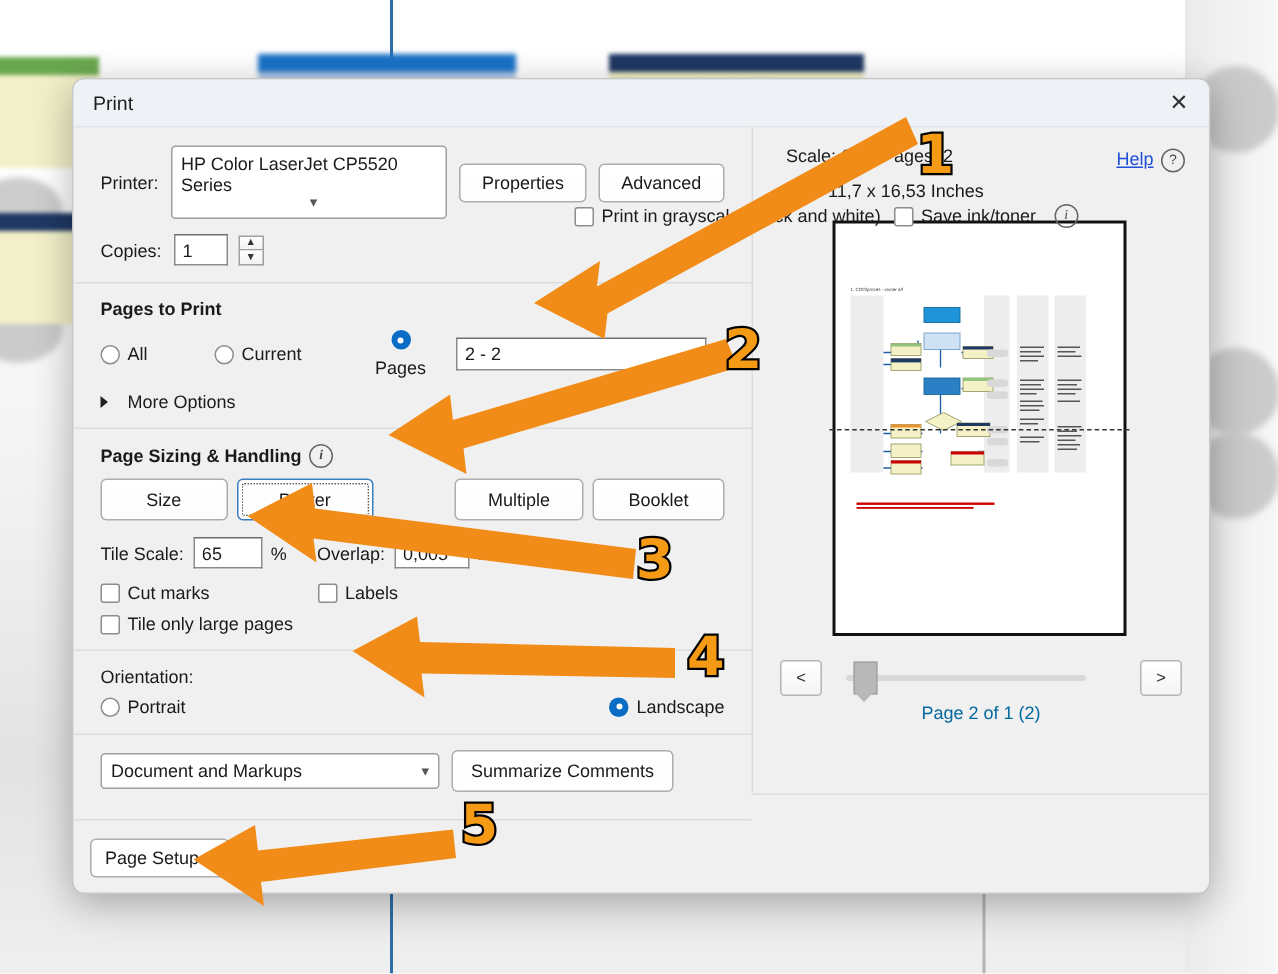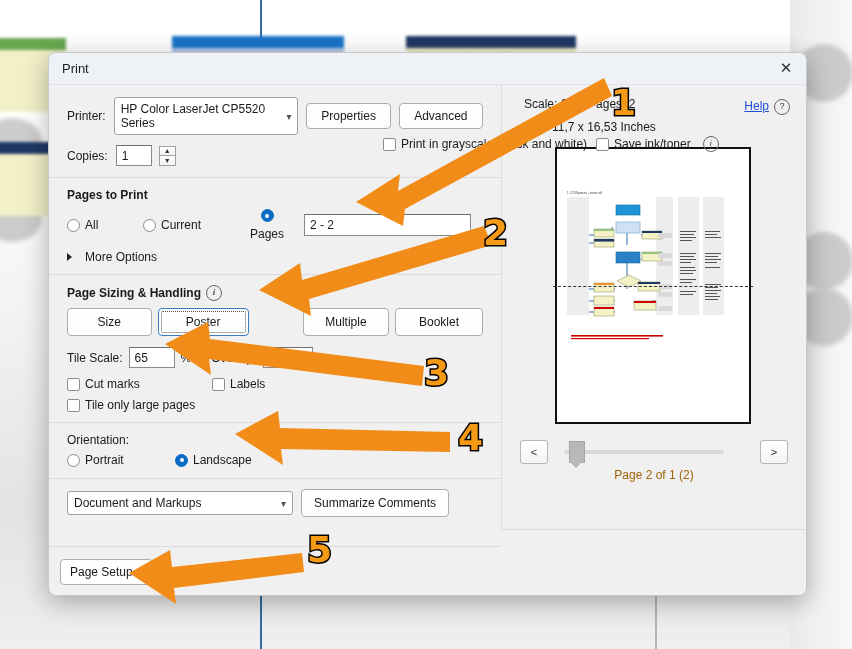--- a/index.html
+++ b/index.html
@@ -148,21 +148,21 @@
     display:flex;align-items:center;justify-content:center;
   }
   .track{position:absolute;left:62px;top:10px;width:160px;height:4px;background:#d8d8d8;border-radius:2px;}
   .thumbv{
     position:absolute;left:67px;top:1px;width:14px;height:20px;background:#b8b8b8;border:1px solid #a3a3a3;
   }
   .thumbv:after{
     content:"";position:absolute;left:-1px;top:19px;border-left:7px solid transparent;border-right:7px solid transparent;
     border-top:7px solid #b8b8b8;
   }
-  .pagelbl{position:absolute;left:0;right:0;top:383px;text-align:center;font-size:12px;color:#a16207;}
+  .pagelbl{position:absolute;left:0;right:0;top:383px;text-align:center;font-size:12px;color:#0369a1;}
 
   .footer{
     position:absolute;left:0;right:0;top:444px;height:67px;border-top:1px solid #dcdcdc;
   }
 
   
   #anno{position:absolute;inset:0;pointer-events:none;}
 </style>
 </head>
 <body>
@@ -209,21 +209,21 @@
     <div class="closebtn">✕</div>
   </div>
 
   <div class="dlg-body">
 
     <div class="left-col">
 
       <div class="grp first" style="padding-top:12px;padding-bottom:11px;">
         <div class="row">
           <div class="lbl">Printer:</div>
-          <div class="combo" style="width:228px;">
+          <div class="combo" style="width:228px;flex-direction:column;">
             <span>HP Color LaserJet CP5520 Series</span>
             <span class="chev">▾</span>
           </div>
           <div class="btn" style="width:78px;">Properties</div>
           <div class="btn" style="width:78px;">Advanced</div>
         </div>
         <div class="row" style="margin-top:10px;">
           <div class="lbl">Copies:</div>
           <input class="inp" style="width: 36px; height: 21px;" readonly="" value="1">
           <div class="spin">
@@ -288,21 +288,21 @@
         <div class="row" style="margin-top:7px;">
           <div class="radlbl">
             <span class="chk"></span>
             <span>Tile only large pages</span>
           </div>
         </div>
       </div>
 
       <div class="grp" style="padding-top:10px;padding-bottom:11px;">
         <div class="grp-title" style="font-weight:normal;margin-bottom:6px;">Orientation:</div>
-        <div class="row" style="gap:16px;">
+        <div class="row" style="gap:0;justify-content:space-between;">
           <div class="radlbl" style="width:92px;">
             <span class="radio"></span>
             <span>Portrait</span>
           </div>
           <div class="radlbl">
             <span class="radio on"></span>
             <span>Landscape</span>
           </div>
         </div>
       </div>

